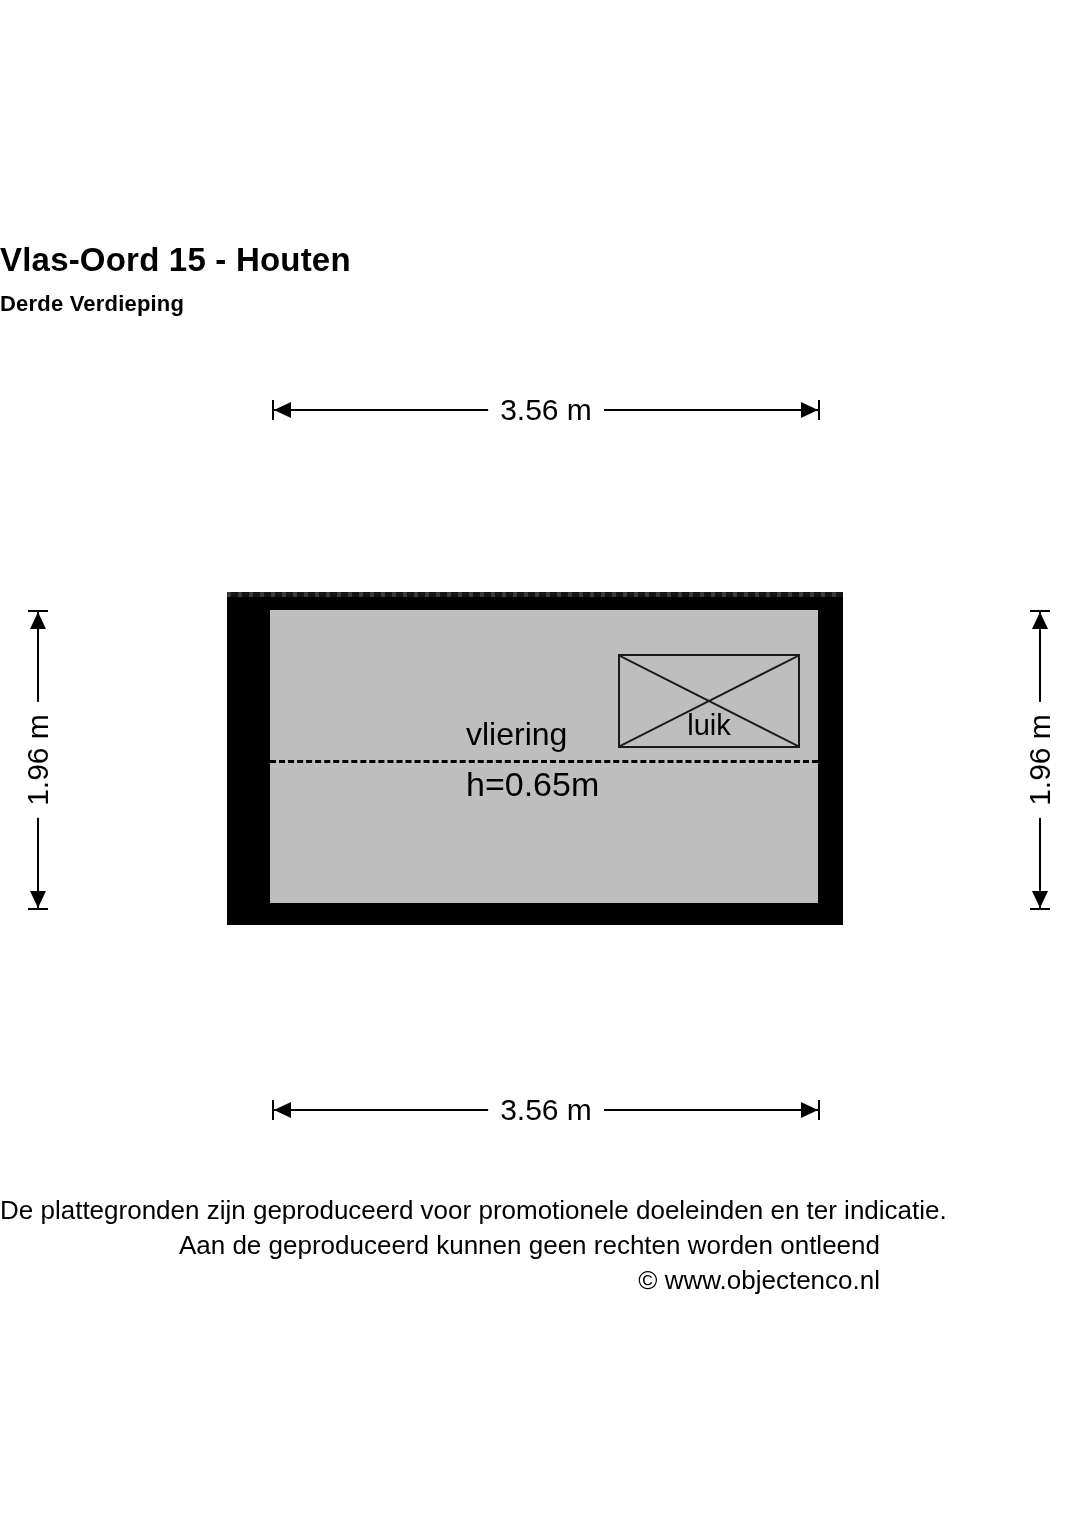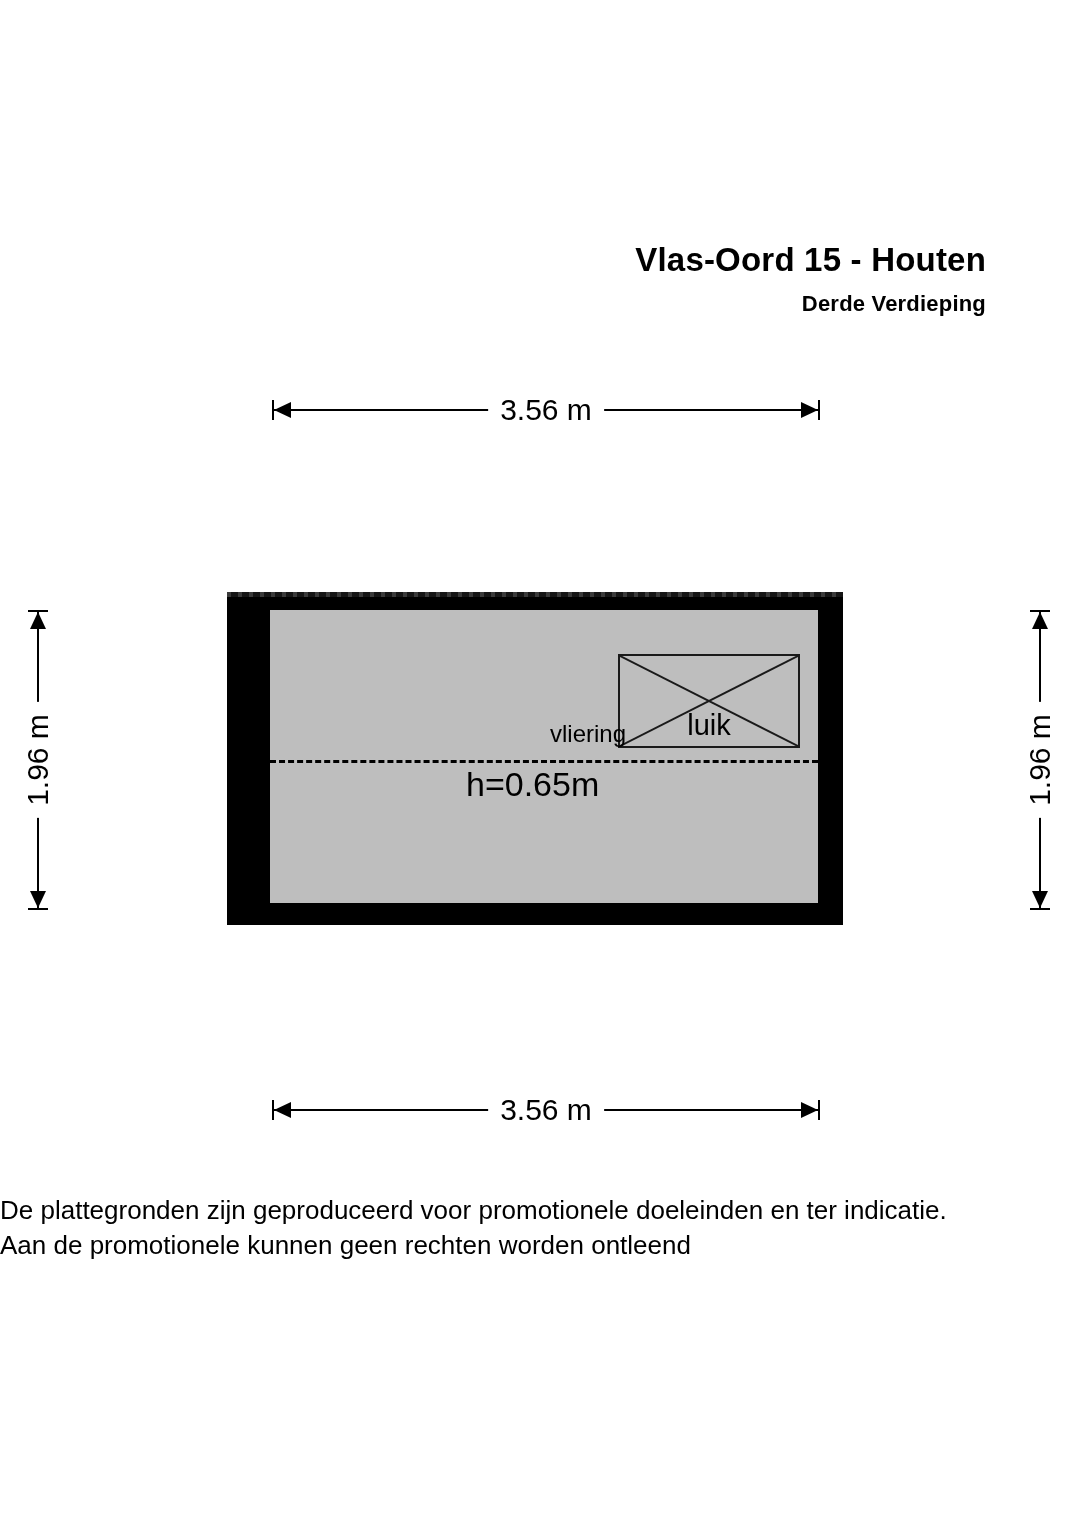--- a/index.html
+++ b/index.html
@@ -15,21 +15,21 @@
     color: #000000;
     overflow: hidden;
   }
 
   
   #title-block {
     position: absolute;
     left: 0;
     top: 238px;
     width: 986px;
-    text-align: right;
+    text-align: left;
   }
   #title-line-1 {
     font-size: 33px;
     font-weight: bold;
     letter-spacing: 0.2px;
     line-height: 44px;
     white-space: nowrap;
   }
   #title-line-2 {
     font-size: 22px;
@@ -227,43 +227,43 @@
     font-size: 29px;
     line-height: 34px;
   }
 
   
   #room-name {
     position: absolute;
     left: 196px;
     top: 104px;
     width: 160px;
-    text-align: right;
-    font-size: 24px;
+    text-align: left;
+    font-size: 32px;
     line-height: 40px;
     white-space: nowrap;
   }
   #room-height {
     position: absolute;
     left: 196px;
     top: 157px;
     width: 160px;
     text-align: left;
     font-size: 34px;
     line-height: 34px;
     white-space: nowrap;
   }
 
   
   #footer {
     position: absolute;
     left: 0;
     top: 1193px;
     width: 880px;
-    text-align: left;
+    text-align: right;
   }
   #footer div {
     font-size: 26px;
     line-height: 35px;
     white-space: nowrap;
   }
 </style>
 </head>
 <body>
 
@@ -324,14 +324,15 @@
   <div class="bar"></div>
   <div class="tick left"></div>
   <div class="tick right"></div>
   <div class="arrow left"></div>
   <div class="arrow right"></div>
   <div class="label">3.56 m</div>
 </div>
 
 <div id="footer">
   <div>De plattegronden zijn geproduceerd voor promotionele doeleinden en ter indicatie.</div>
-  <div>Aan de promotionele kunnen geen rechten worden ontleend</div>
+  <div>Aan de geproduceerd kunnen geen rechten worden ontleend</div>
+  <div>© www.objectenco.nl</div>
 </div>
 
 </body></html>

